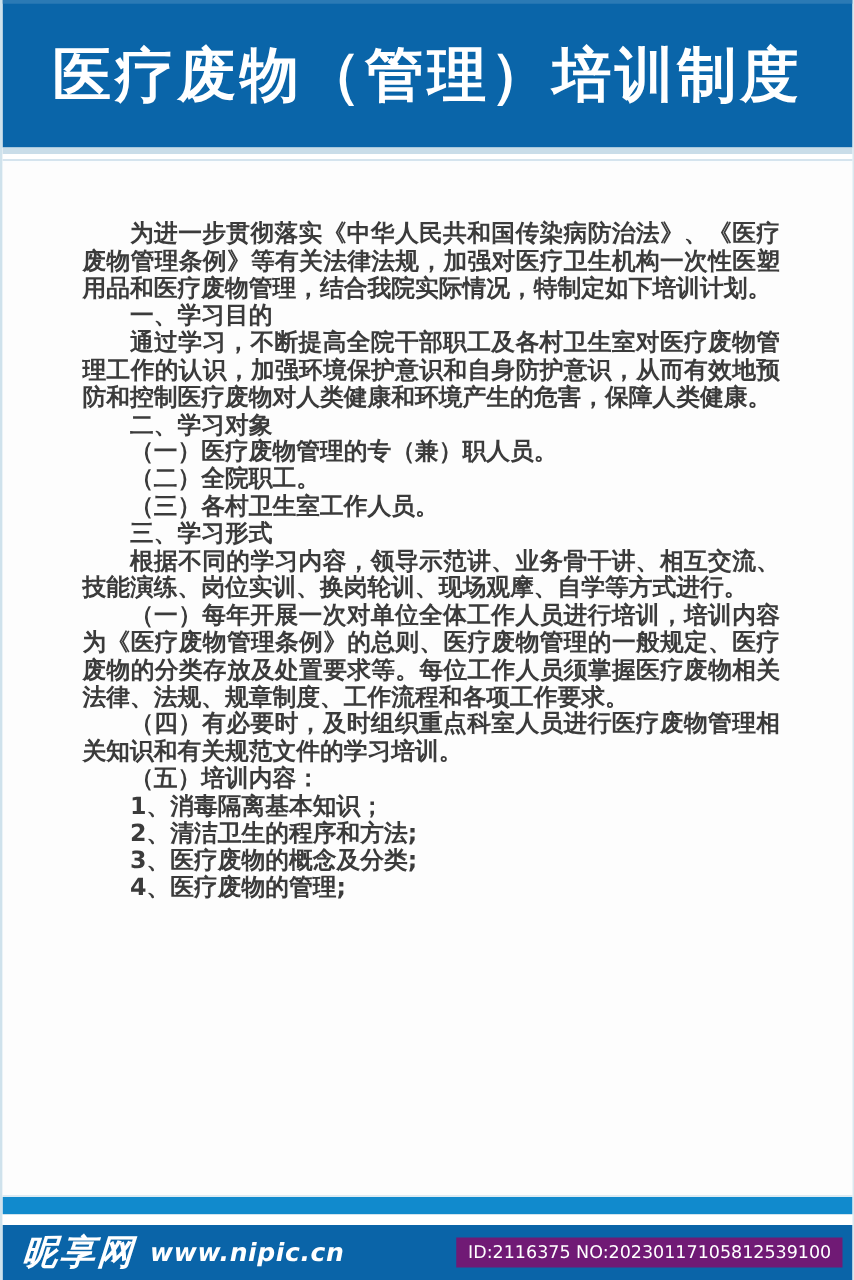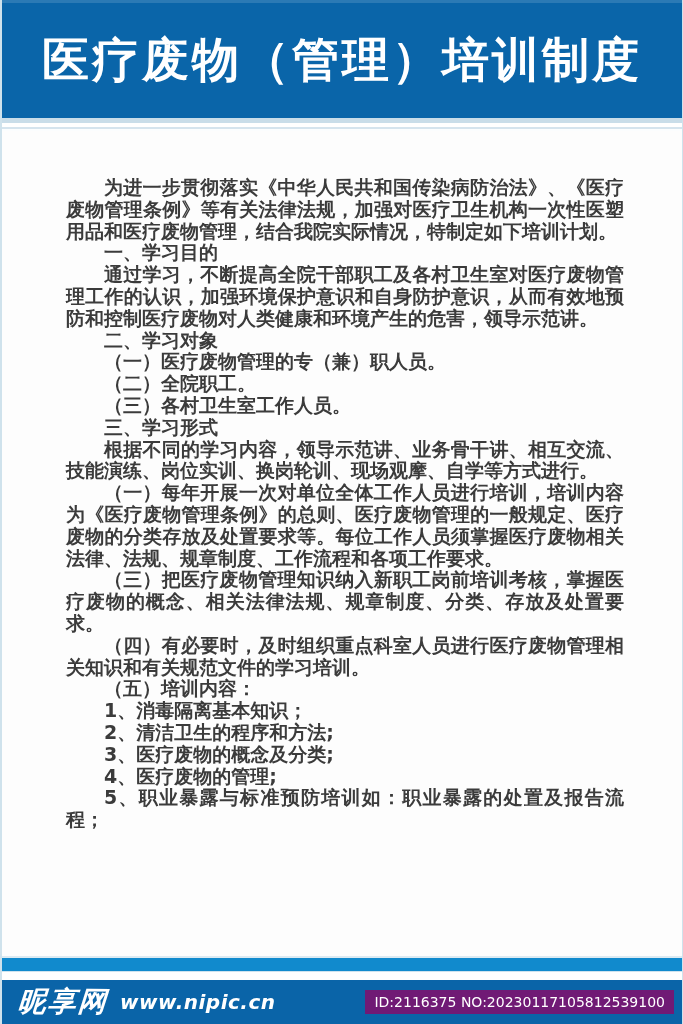--- a/index.html
+++ b/index.html
@@ -121,36 +121,34 @@
   <header class="header">
     <h1 class="page-title">医疗废物（管理）培训制度</h1>
   </header>
 
   <div class="divider-top"></div>
 
   <main class="doc-body">
     <div id="paragraphs">
         <p class="para">为进一步贯彻落实《中华人民共和国传染病防治法》、《医疗废物管理条例》等有关法律法规，加强对医疗卫生机构一次性医塑用品和医疗废物管理，结合我院实际情况，特制定如下培训计划。</p>
         <p class="para">一、学习目的</p>
-        <p class="para">通过学习，不断提高全院干部职工及各村卫生室对医疗废物管理工作的认识，加强环境保护意识和自身防护意识，从而有效地预防和控制医疗废物对人类健康和环境产生的危害，领导示范讲。</p>
+        <p class="para">通过学习，不断提高全院干部职工及各村卫生室对医疗废物管理工作的认识，加强环境保护意识和自身防护意识，从而有效地预防和控制医疗废物对人类健康和环境产生的危害，保障人类健康。</p>
         <p class="para">二、学习对象</p>
         <p class="para">（一）医疗废物管理的专（兼）职人员。</p>
         <p class="para">（二）全院职工。</p>
         <p class="para">（三）各村卫生室工作人员。</p>
         <p class="para">三、学习形式</p>
         <p class="para">根据不同的学习内容，领导示范讲、业务骨干讲、相互交流、技能演练、岗位实训、换岗轮训、现场观摩、自学等方式进行。</p>
         <p class="para">（一）每年开展一次对单位全体工作人员进行培训，培训内容为《医疗废物管理条例》的总则、医疗废物管理的一般规定、医疗废物的分类存放及处置要求等。每位工作人员须掌握医疗废物相关法律、法规、规章制度、工作流程和各项工作要求。</p>
-        <p class="para">（三）把医疗废物管理知识纳入新职工岗前培训考核，掌握医疗废物的概念、相关法律法规、规章制度、分类、存放及处置要求。</p>
         <p class="para">（四）有必要时，及时组织重点科室人员进行医疗废物管理相关知识和有关规范文件的学习培训。</p>
         <p class="para">（五）培训内容：</p>
         <p class="para">1、消毒隔离基本知识；</p>
         <p class="para">2、清洁卫生的程序和方法;</p>
         <p class="para">3、医疗废物的概念及分类;</p>
         <p class="para">4、医疗废物的管理;</p>
-        <p class="para">5、职业暴露与标准预防培训如：职业暴露的处置及报告流程；</p>
       </div>
   </main>
 
   <div class="divider-bottom"></div>
 
   <footer class="footer">
     <div class="brand">
       <span class="site-logo">昵享网</span>
       <span class="site-url">www.nipic.cn</span>
     </div>

